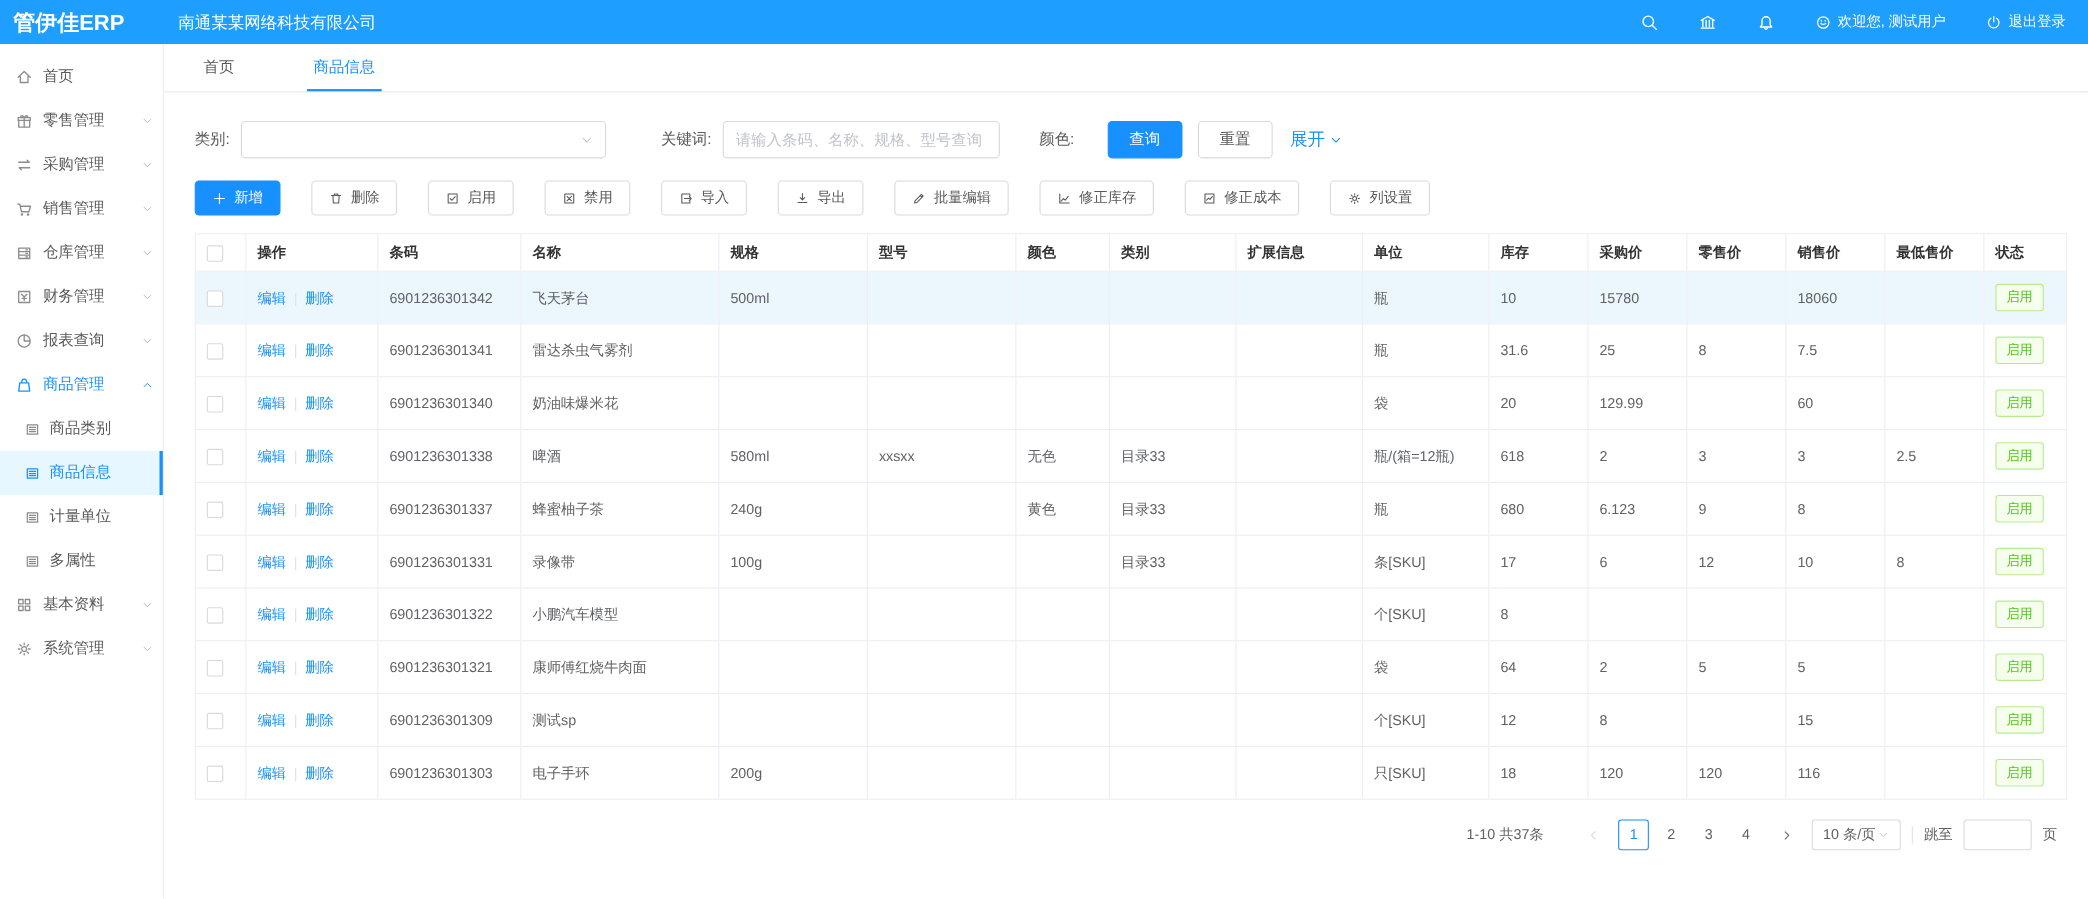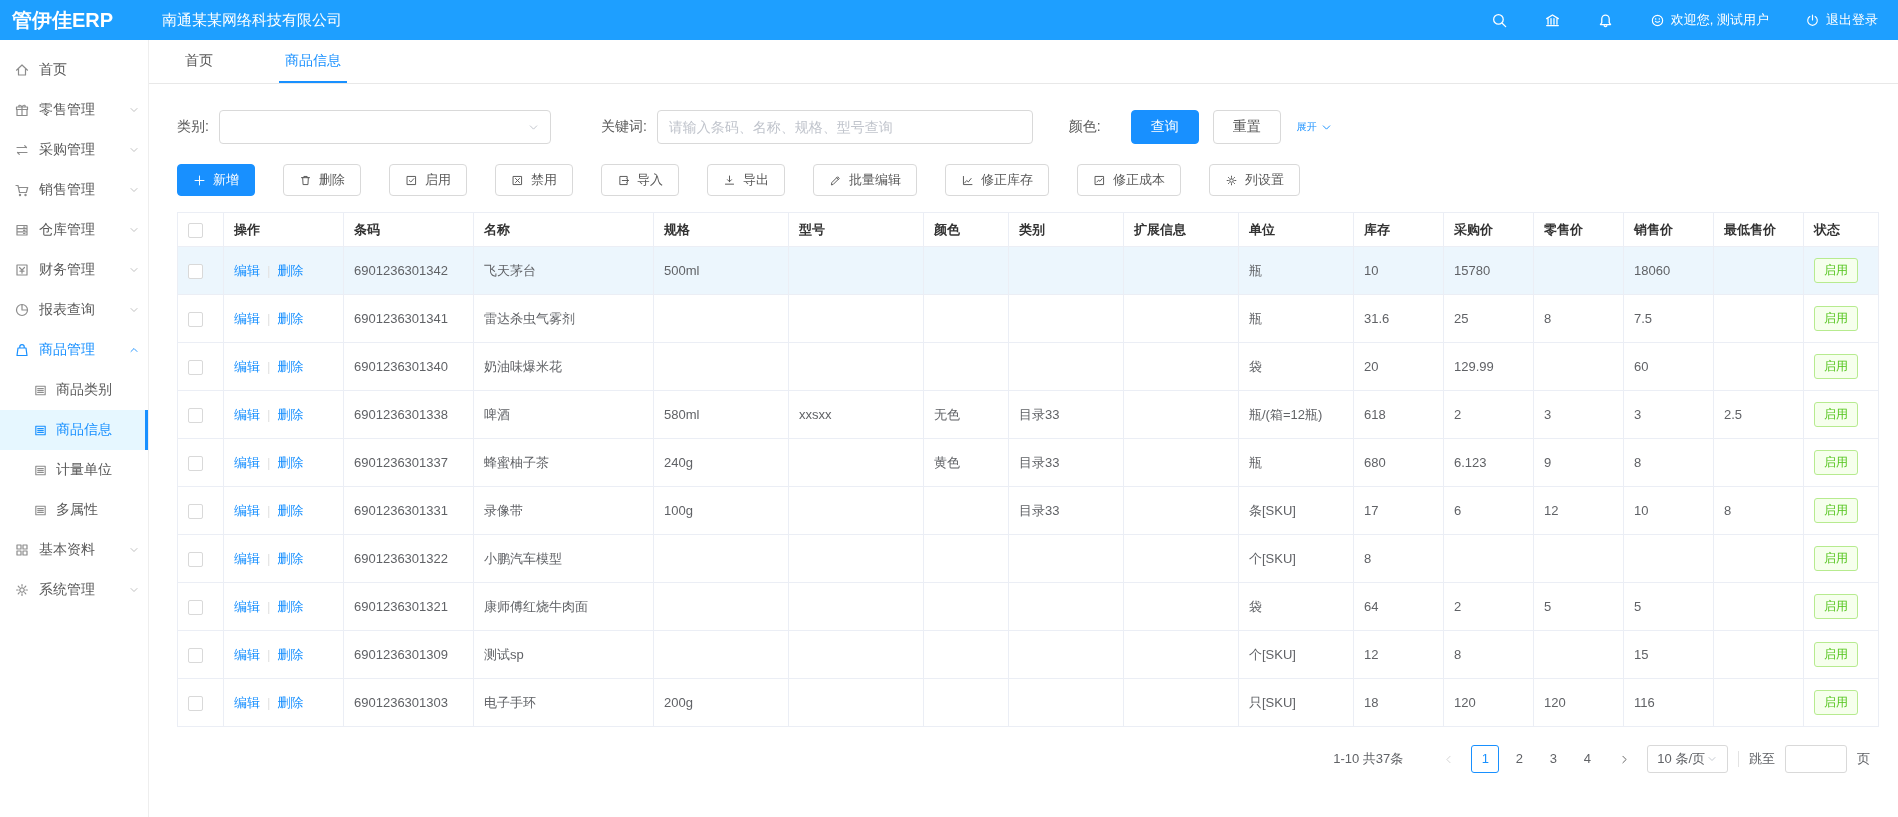--- a/index.html
+++ b/index.html
@@ -24,21 +24,21 @@
 
   
   .sidebar{position:fixed;top:40px;left:0;bottom:0;width:149px;background:#fff;
            border-right:1px solid #eee;padding-top:10px;z-index:10}
   .menu-item{display:flex;align-items:center;height:40px;padding:0 8px 0 14px;font-size:14px;
              color:var(--text);cursor:pointer;white-space:nowrap}
   .menu-item .mi-icon{width:16px;margin-right:9px;color:#8c8c8c;flex:none}
   .menu-item .chev{margin-left:auto;color:#b9b9b9}
   .menu-item.active{color:var(--primary)}
   .menu-item.active .mi-icon,.menu-item.active .chev{color:var(--primary)}
-  .submenu-item{display:flex;align-items:center;height:40px;padding-left:33px;font-size:14px;
+  .submenu-item{display:flex;align-items:center;height:40px;padding-left:22px;font-size:14px;
                 color:var(--text);cursor:pointer;white-space:nowrap}
   .submenu-item .mi-icon{width:15px;margin-right:8px;color:#8c8c8c;flex:none}
   .submenu-item.active{background:#e6f7ff;color:var(--primary);border-right:3px solid var(--primary)}
   .submenu-item.active .mi-icon{color:var(--primary)}
 
   
   .main{margin-left:149px;padding-top:40px}
   .tabbar{height:44px;border-bottom:1px solid #e8e8e8;display:flex;align-items:flex-end;
           padding-left:30px;gap:60px;background:#fff}
   .tab{padding:11px 6px;font-size:14px;color:var(--text);cursor:pointer;border-bottom:2px solid transparent}
@@ -47,26 +47,26 @@
 
   
   .filters{display:flex;align-items:center;margin-top:26px;font-size:14px}
   .f-label{margin-right:10px;white-space:nowrap}
   .select{width:332px;height:34px;border:1px solid var(--input-border);border-radius:4px;
           position:relative;background:#fff;cursor:pointer}
   .select .chev{position:absolute;right:10px;top:10px;color:#c0c4cc}
   .f-input{height:34px;border:1px solid var(--input-border);border-radius:4px;padding:0 11px;
            font-size:14px;color:#333;outline:none}
   .f-input::placeholder{color:#c0c4cc}
-  .kw{width:376px} .clr{width:322px}
+  .kw{width:252px} .clr{width:322px}
   .gap-kw{margin-left:50px} .gap-clr{margin-left:36px}
   .btn{height:34px;padding:0 19px;border:1px solid var(--input-border);border-radius:4px;
        background:#fff;font-size:14px;color:var(--text);cursor:pointer;white-space:nowrap}
   .btn.primary{background:var(--primary);border-color:var(--primary);color:#fff}
-  .expand{display:flex;align-items:center;gap:3px;color:var(--primary);font-size:10px;
+  .expand{display:flex;align-items:center;gap:3px;color:var(--primary);font-size:16px;
           margin-left:16px;cursor:pointer;white-space:nowrap}
 
   
   .toolbar{display:flex;gap:28px;margin-top:20px}
   .tbtn{display:flex;align-items:center;gap:7px;height:32px;padding:0 15px;border:1px solid var(--input-border);
         border-radius:4px;background:#fff;font-size:13px;color:var(--text);cursor:pointer;white-space:nowrap}
   .tbtn.primary{background:var(--primary);border-color:var(--primary);color:#fff}
 
   
   table.grid{margin-top:16px;border-collapse:collapse;table-layout:fixed;width:100%}

